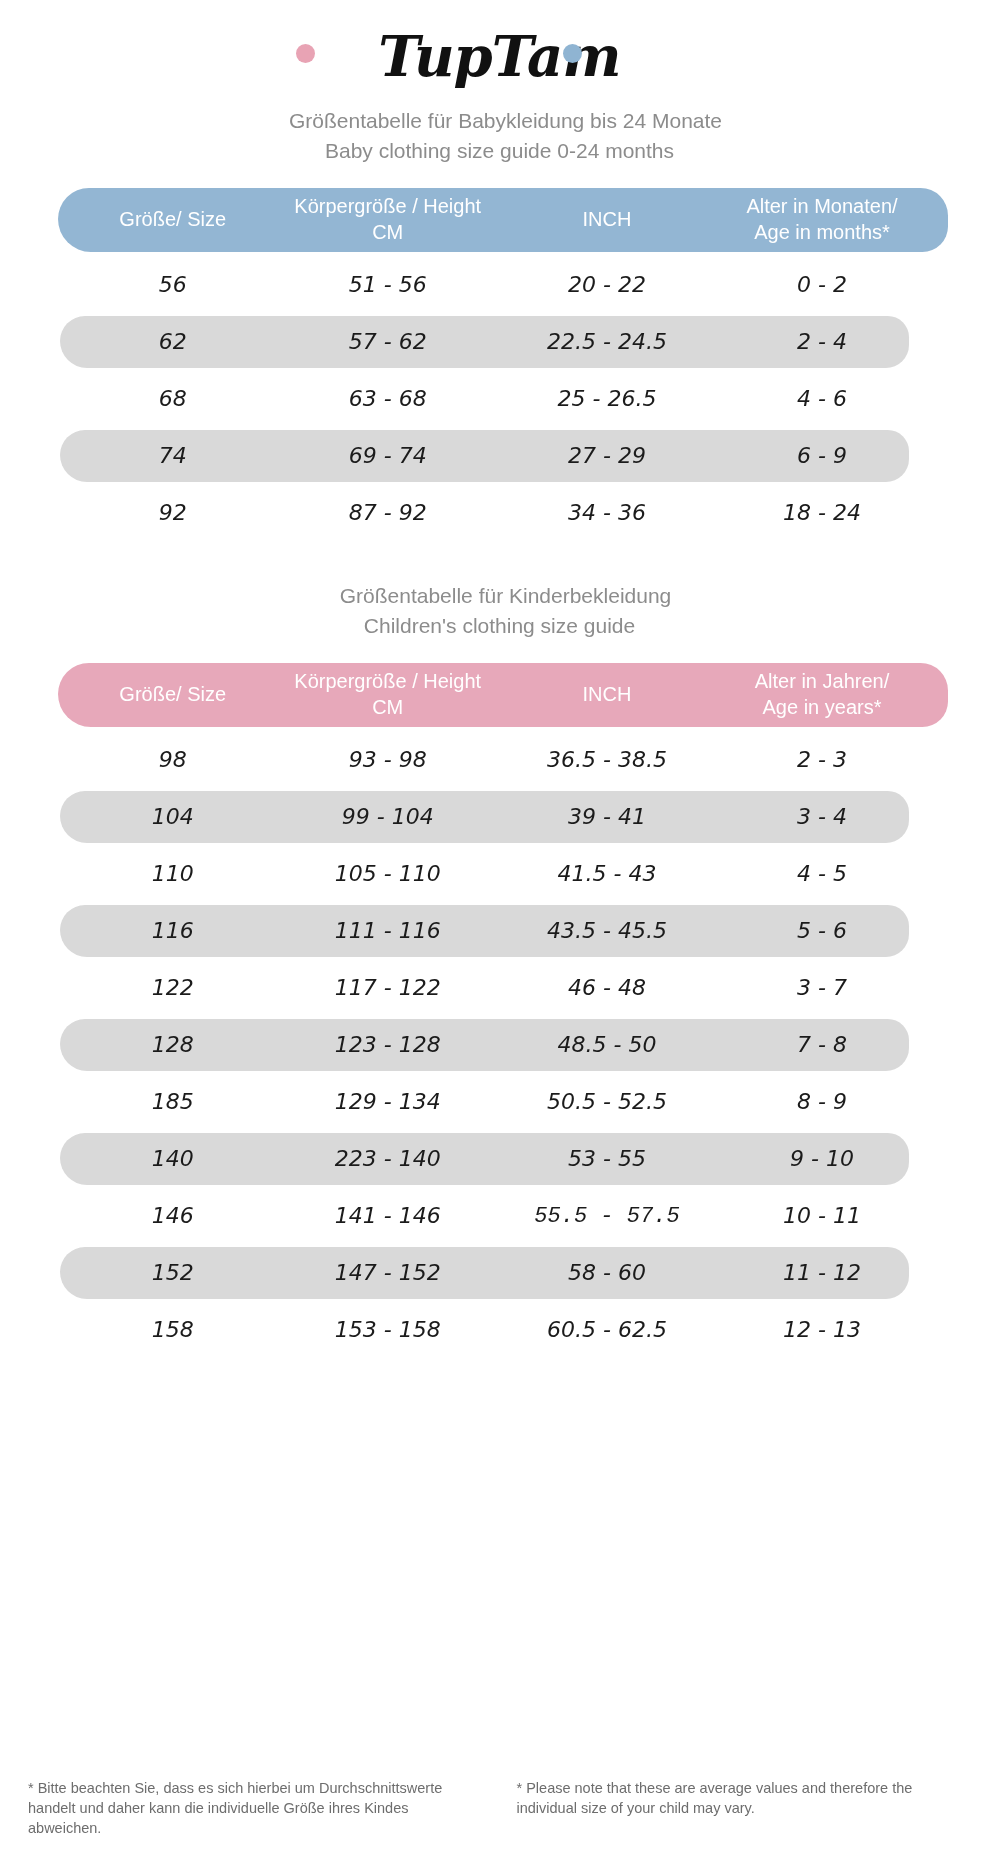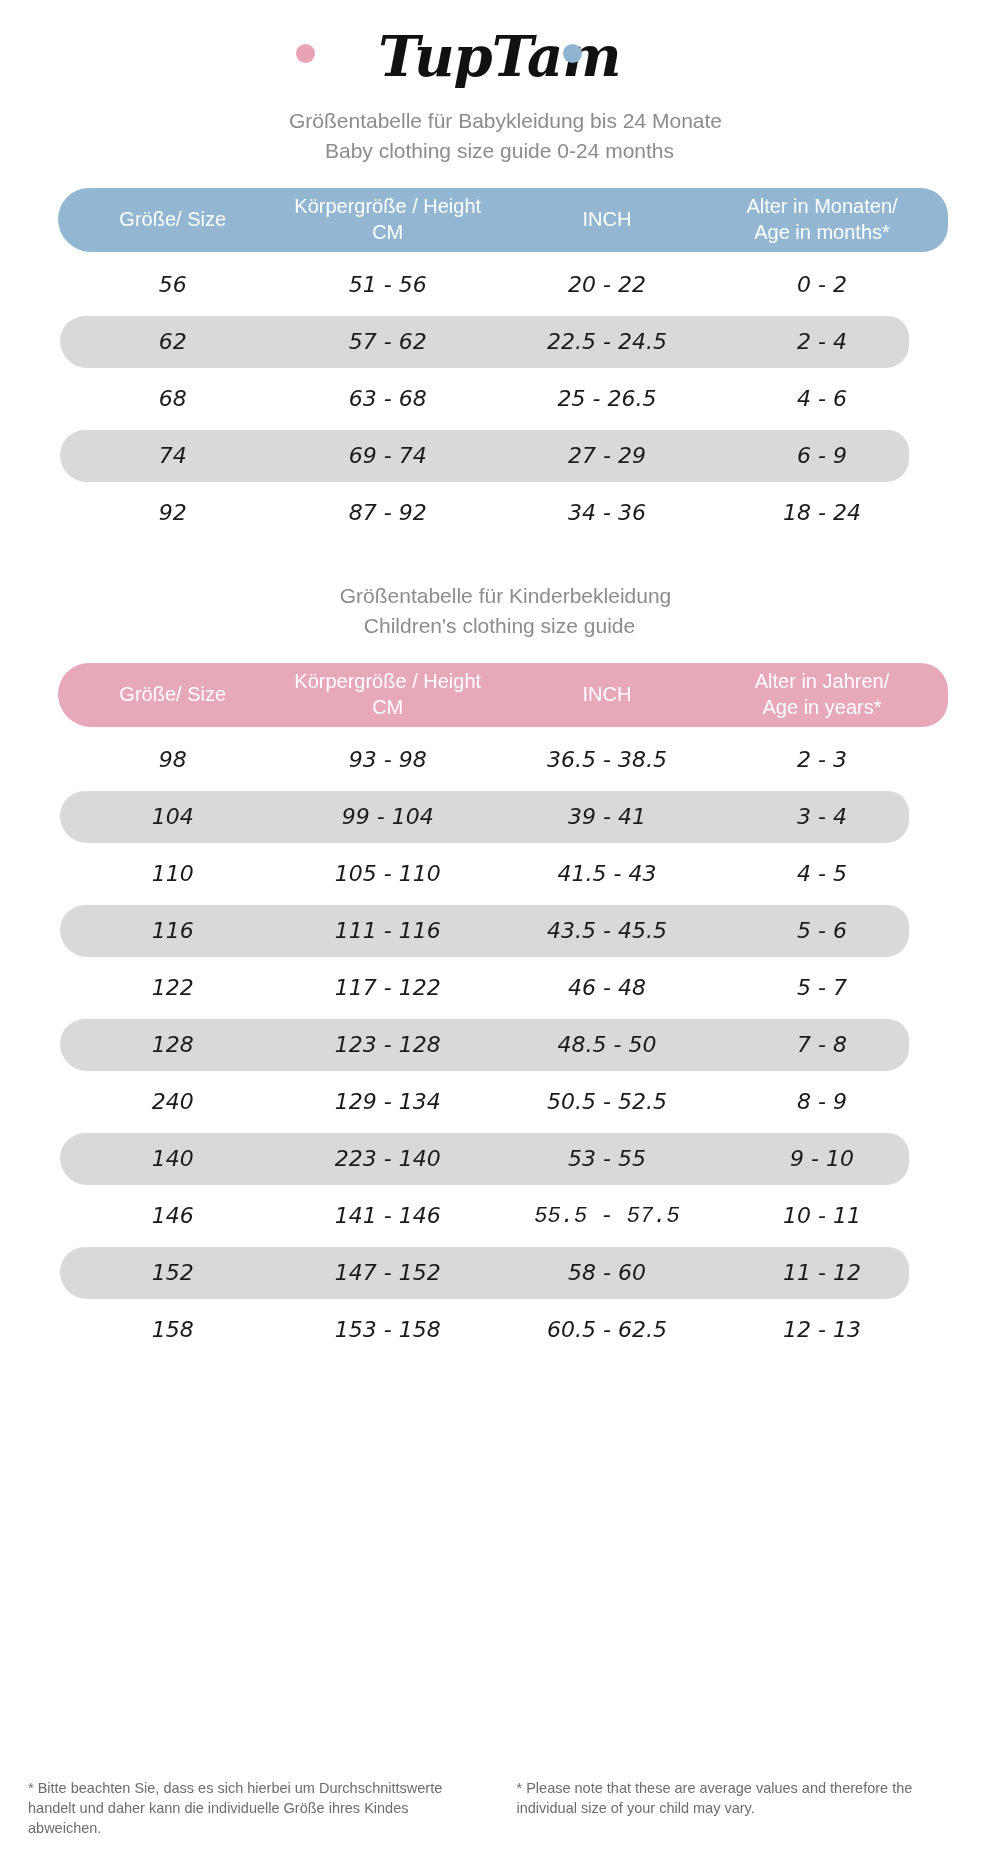--- a/index.html
+++ b/index.html
@@ -285,30 +285,30 @@
         <tr class="striped">
           <td><div class="stripe" style="top: 3px; width: calc(400% + 24px); right: auto;"></div><span style="position: relative; z-index: 2;">116</span></td>
           <td><span style="position: relative; z-index: 2;">111 - 116</span></td>
           <td><span style="position: relative; z-index: 2;">43.5 - 45.5</span></td>
           <td><span style="position: relative; z-index: 2;">5 - 6</span></td>
         </tr>
         <tr>
           <td><span style="position: relative; z-index: 2;">122</span></td>
           <td><span style="position: relative; z-index: 2;">117 - 122</span></td>
           <td><span style="position: relative; z-index: 2;">46 - 48</span></td>
-          <td><span style="position: relative; z-index: 2;">5 - 7</span></td>
+          <td><span style="position: relative; z-index: 2;">3 - 7</span></td>
         </tr>
         <tr class="striped">
           <td><div class="stripe" style="top: 3px; width: calc(400% + 24px); right: auto;"></div><span style="position: relative; z-index: 2;">128</span></td>
           <td><span style="position: relative; z-index: 2;">123 - 128</span></td>
           <td><span style="position: relative; z-index: 2;">48.5 - 50</span></td>
           <td><span style="position: relative; z-index: 2;">7 - 8</span></td>
         </tr>
         <tr>
-          <td><span style="position: relative; z-index: 2;">240</span></td>
+          <td><span style="position: relative; z-index: 2;">185</span></td>
           <td><span style="position: relative; z-index: 2;">129 - 134</span></td>
           <td><span style="position: relative; z-index: 2;">50.5 - 52.5</span></td>
           <td><span style="position: relative; z-index: 2;">8 - 9</span></td>
         </tr>
         <tr class="striped">
           <td><div class="stripe" style="top: 3px; width: calc(400% + 24px); right: auto;"></div><span style="position: relative; z-index: 2;">140</span></td>
           <td><span style="position: relative; z-index: 2;">223 - 140</span></td>
           <td><span style="position: relative; z-index: 2;">53 - 55</span></td>
           <td><span style="position: relative; z-index: 2;">9 - 10</span></td>
         </tr>

